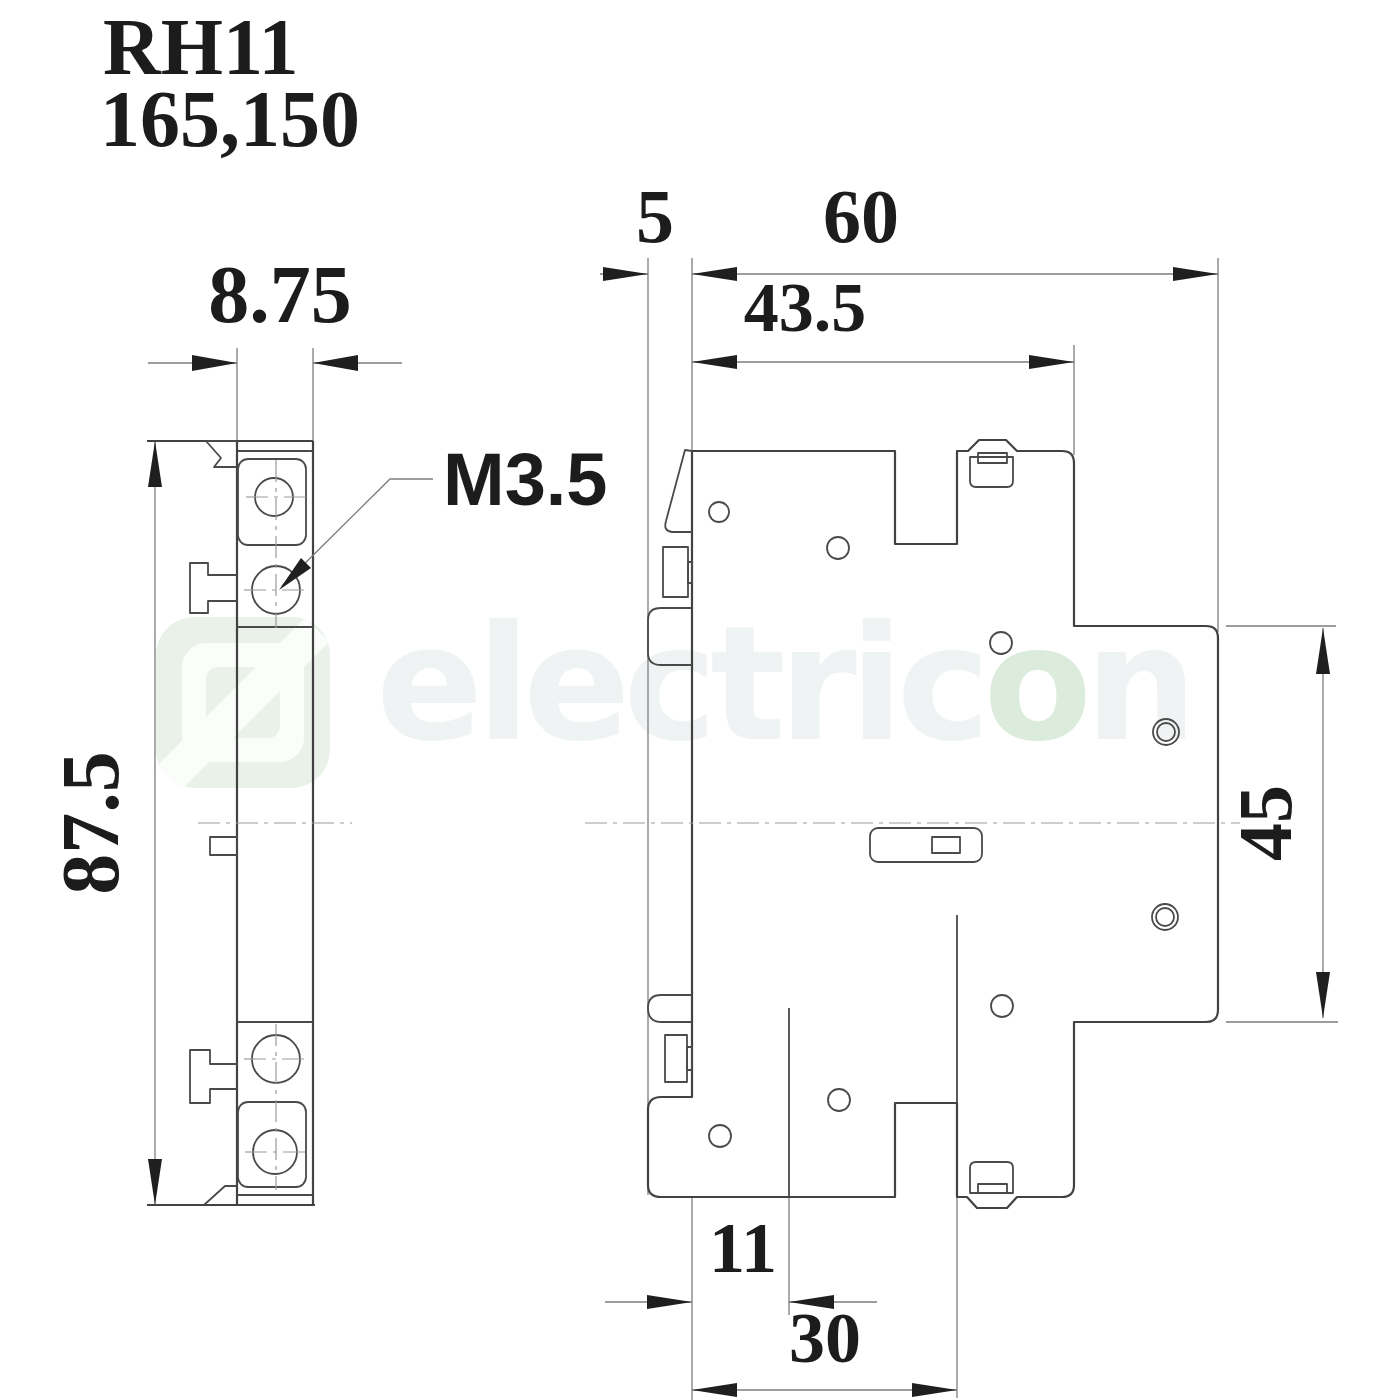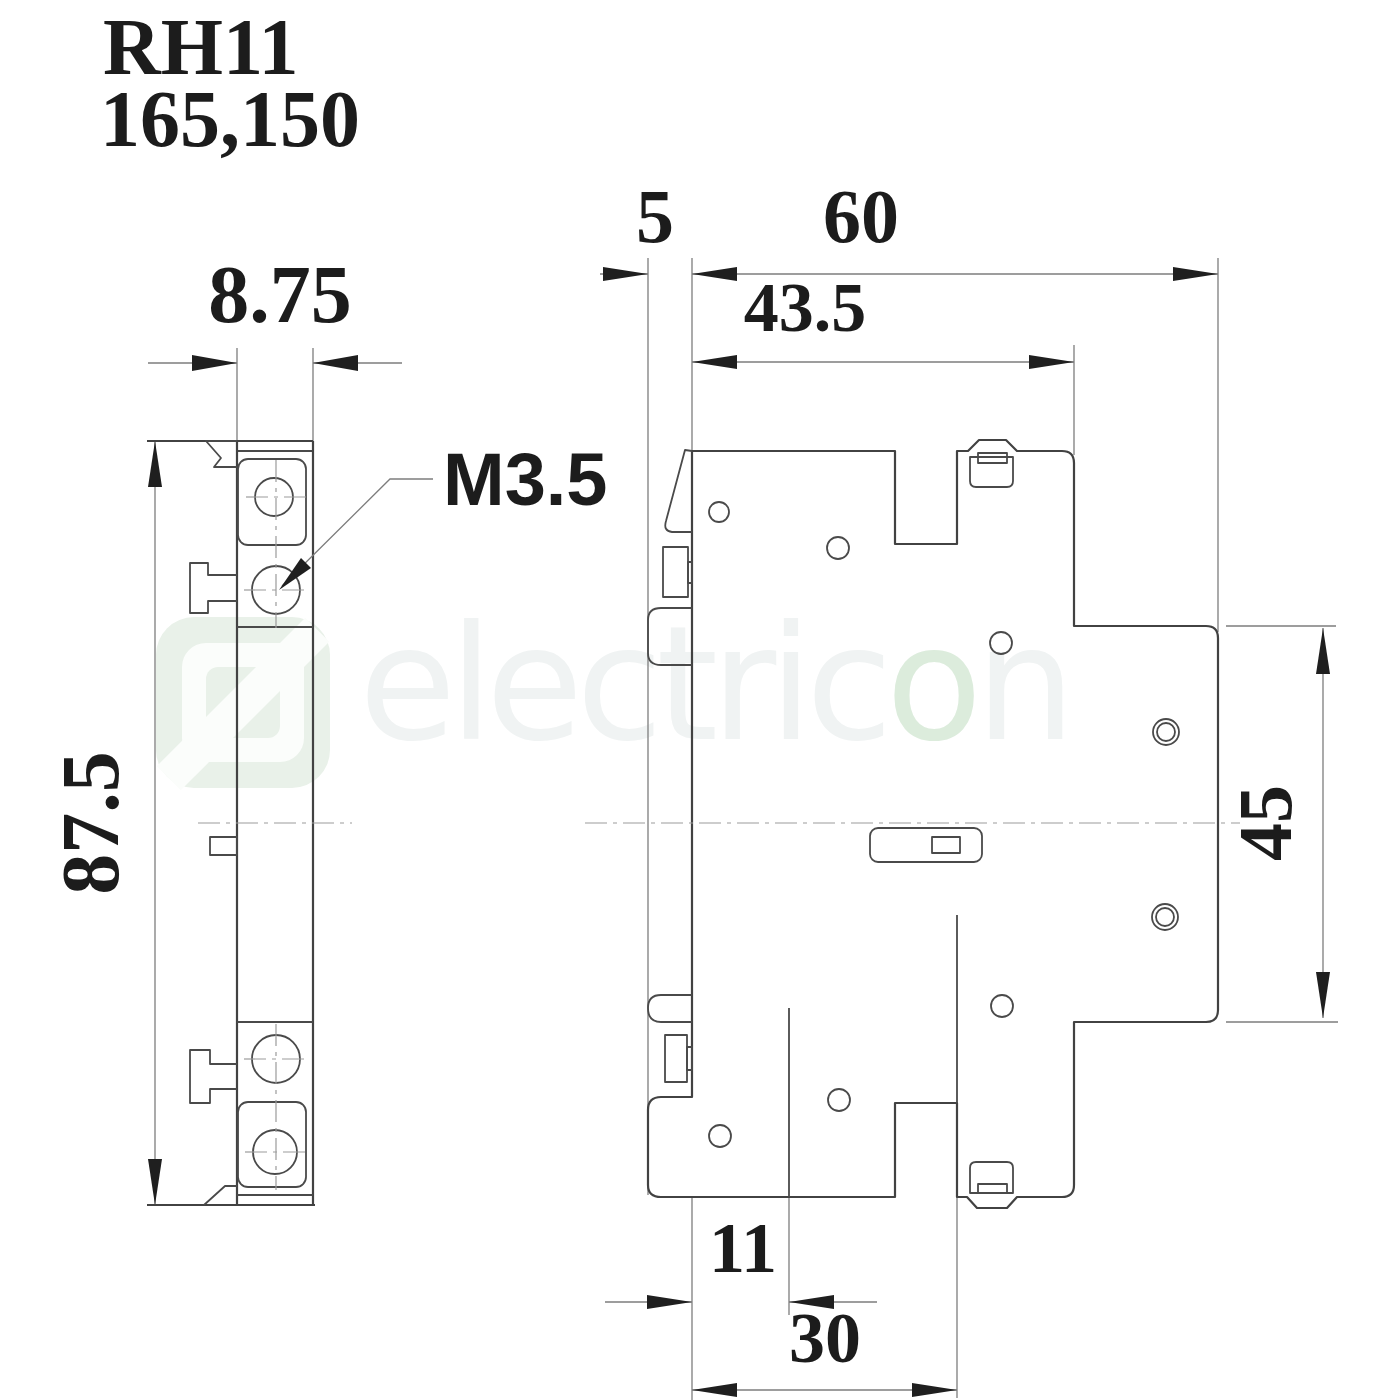--- a/index.html
+++ b/index.html
@@ -7,22 +7,22 @@
          font-family:"Liberation Serif", serif;}
   
   .wm-logo{position:absolute;left:156px;top:617px;width:174px;height:171px;
            background:#e9f1e9;border-radius:38px;}
   .wm-logo-in{position:absolute;left:26px;top:26px;right:26px;bottom:26px;
            background:#fbfdfb;border-radius:24px;}
   .wm-logo-core{position:absolute;left:50px;top:50px;right:50px;bottom:50px;
            background:#e9f1e9;border-radius:12px;}
   .wm-slash{position:absolute;left:70px;top:-18px;width:34px;height:210px;
            background:#fbfdfb;transform:rotate(45deg);}
-  .wm-text{position:absolute;left:359px;top:592px;font-family:"DejaVu Sans",sans-serif;
-           font-weight:normal;font-size:158px;letter-spacing:-7px;color:#f0f3f3;
+  .wm-text{position:absolute;left:376px;top:592px;font-family:"DejaVu Sans",sans-serif;
+           font-weight:bold;font-size:158px;letter-spacing:-7px;color:#f0f3f3;
            white-space:nowrap;}
   .wm-text .wm-o{color:#dcecdc;}
   
   svg{position:absolute;left:0;top:0;}
   .edge{stroke:#424242;stroke-width:2.2;fill:none;stroke-linejoin:round;}
   .feat{stroke:#4a4a4a;stroke-width:1.8;fill:none;stroke-linejoin:round;}
   .thin{stroke:#7d7d7d;stroke-width:1.3;fill:none;}
   .cl{stroke:#9b9b9b;stroke-width:1.2;fill:none;stroke-dasharray:22 6 4 6;}
   .ah{fill:#1f1f1f;stroke:none;}
   .dimtxt{fill:#1c1c1c;font-weight:bold;font-family:"Liberation Serif",serif;}

